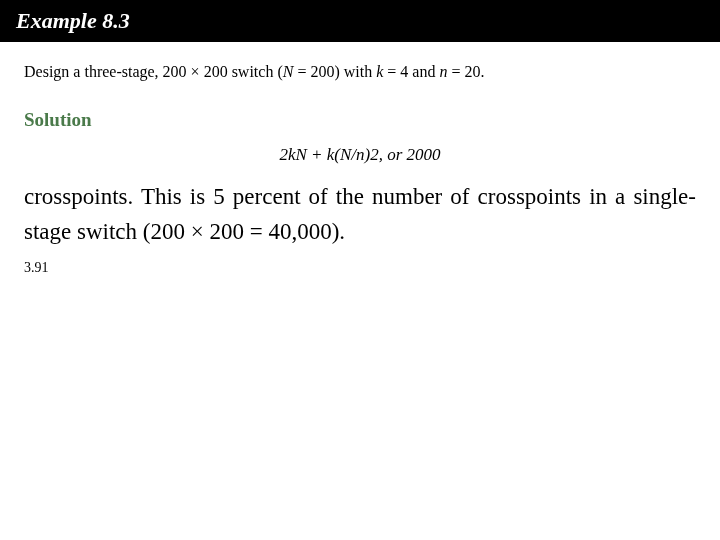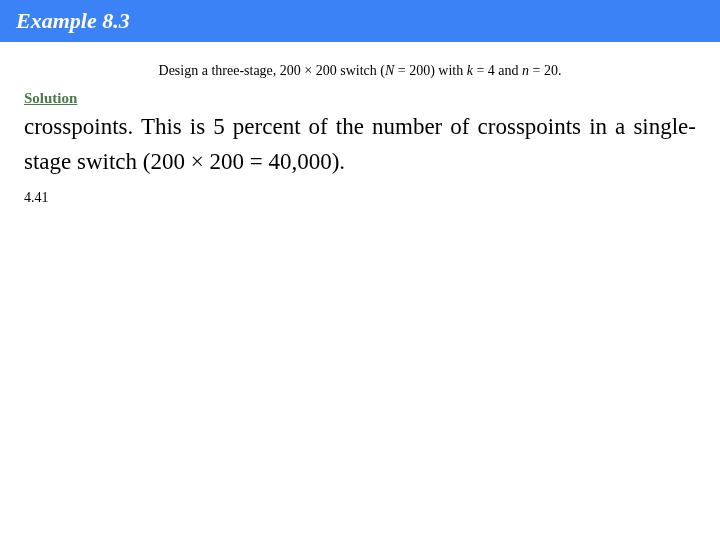--- a/index.html
+++ b/index.html
@@ -20,52 +20,51 @@
 
     .page-container {
       width: 720px;
       height: 540px;
       display: flex;
       flex-direction: column;
       padding: 0;
     }
 
     .header-bar {
-      background: #3b82f6;
+      background: #000000;
       padding: 8px 16px 8px 16px;
       display: flex;
       align-items: center;
     }
 
     .header-title {
       color: #ffffff;
       font-size: 22px;
       font-style: italic;
       font-weight: bold;
       font-family: "Times New Roman", Times, serif;
     }
 
     .content-area {
       padding: 18px 24px 10px 24px;
       flex: 1;
     }
 
     .problem-statement {
-      font-size: 14px;
+      font-size: 16px;
       line-height: 1.55;
-      margin-bottom: 8px;
-      text-align: center;
+      margin-bottom: 24px;
+      text-align: left;
     }
 
     .solution-label {
       color: #4a7a4a;
       font-weight: bold;
-      font-size: 15px;
+      font-size: 19px;
       margin-bottom: 2px;
-      text-decoration: underline;
     }
 
     .solution-text {
       font-size: 17px;
       line-height: 1.55;
       text-align: justify;
     }
 
     .formula-line {
       text-align: center;
@@ -100,21 +99,24 @@
 
   <div class="content-area">
 
     <div class="problem-statement">
       Design a three-stage, 200 × 200 switch (<span class="italic">N</span> = 200) with <span class="italic">k</span> = 4 and <span class="italic">n</span> = 20.
     </div>
 
     <div class="solution-label">Solution</div>
 
 
+    <div class="formula-line">
+      2<span class="italic">k</span><span class="italic">N</span> + <span class="italic">k</span>(<span class="italic">N/n</span>)2, or 2000
+    </div>
 
     <div class="footer-text">
       crosspoints. This is 5 percent of the number of crosspoints in a single-stage switch (200 × 200 = 40,000).
     </div>
 
-    <div class="page-number">4.41</div>
+    <div class="page-number">3.91</div>
 
   </div>
 </div>
 
 </body></html>

